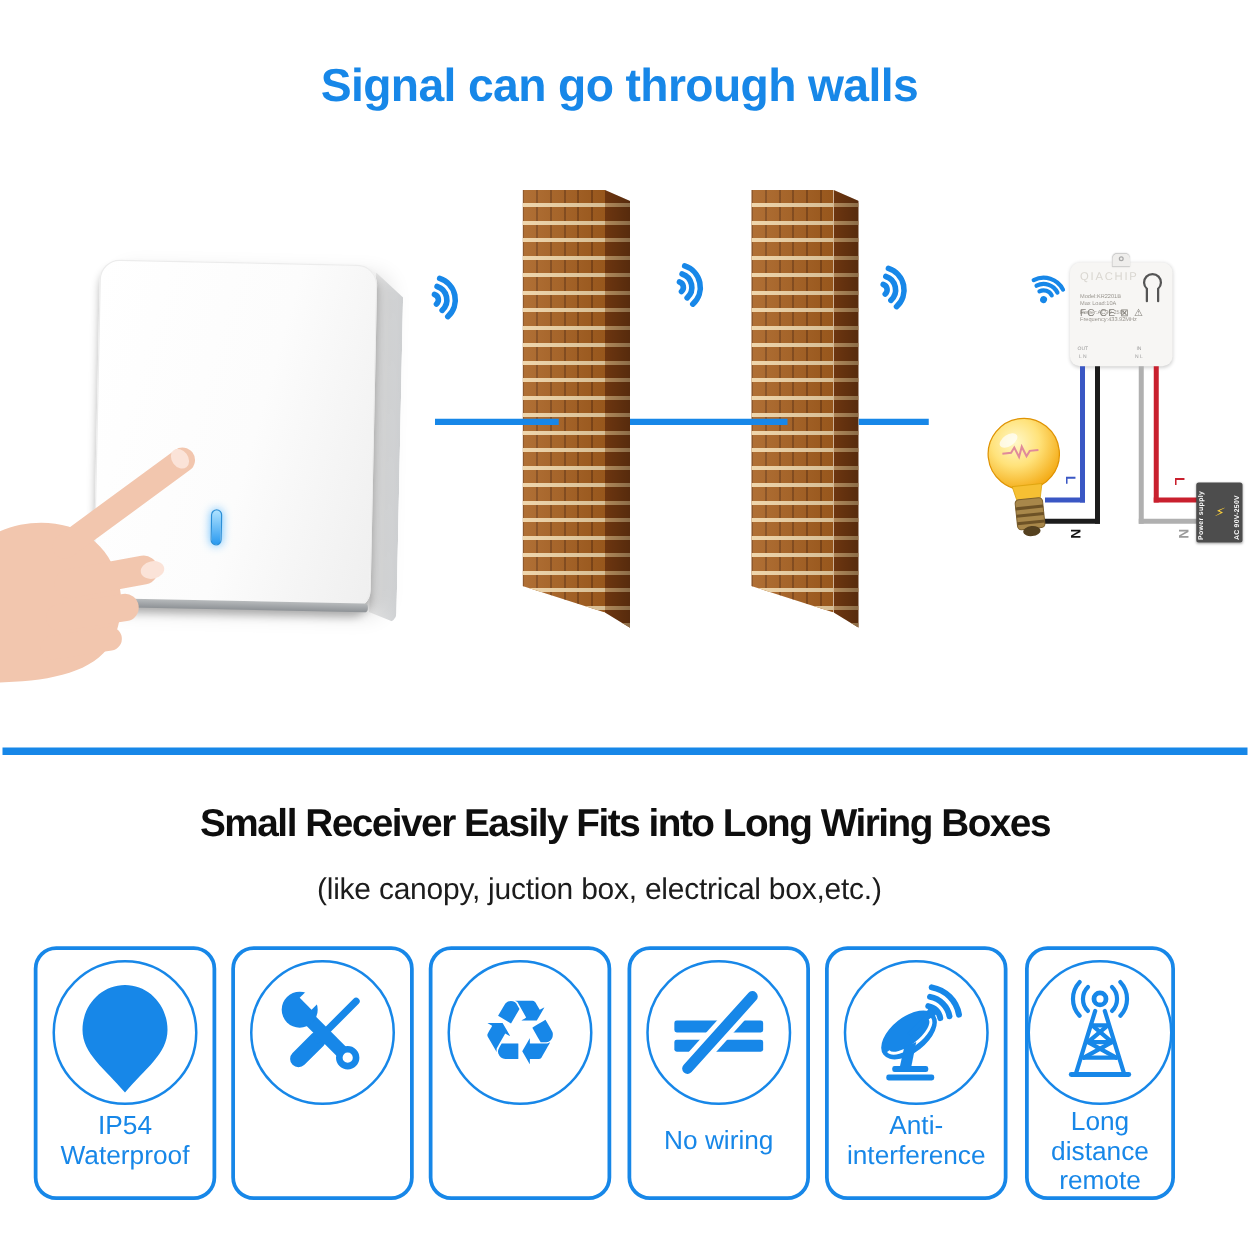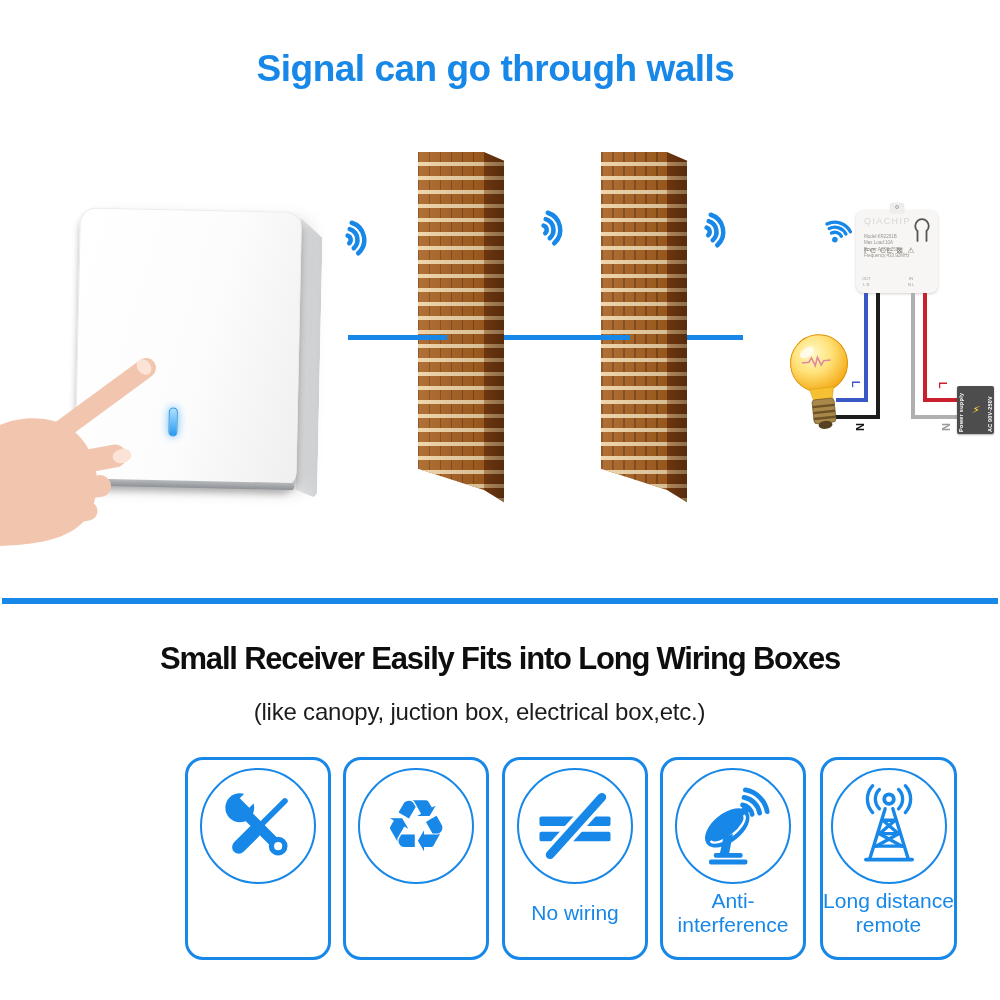--- a/index.html
+++ b/index.html
@@ -229,20 +229,29 @@
     <div class="psu-name">Power supply</div>
     <div class="psu-bolt">⚡</div>
     <div class="psu-rating">AC 90V-250V</div>
   </div>
 
   <div class="divider"></div>
 
   <div class="h2">Small Receiver Easily Fits into Long Wiring Boxes</div>
   <div class="sub">(like canopy, juction box, electrical box,etc.)</div>
 
+  <div class="card" style="left:27px">
+    <div class="ring">
+      <svg width="100" height="100" viewBox="0 0 100 100">
+        <path d="M50 12 C69 12 84 28 84 48 C84 67 66 79 50 98 C34 79 16 67 16 48 C16 28 31 12 50 12 Z" fill="currentColor"></path>
+      </svg>
+    </div>
+    <div class="feat-label">IP54
+Waterproof</div>
+  </div>
 
   <div class="card" style="left:185px">
     <div class="ring">
       <svg width="96" height="96" viewBox="0 0 100 100">
         <g stroke="currentColor" fill="none" stroke-linecap="round">
           <path d="M30 72 L46 56" stroke-width="14"></path>
           <path d="M46 56 L78 24" stroke-width="6"></path>
           <path d="M34 34 L68 68" stroke-width="11"></path>
         </g>
         <circle cx="71" cy="71" r="7" fill="#fff" stroke="currentColor" stroke-width="5.5"></circle>
@@ -288,21 +297,21 @@
       <svg width="96" height="96" viewBox="0 0 100 100">
         <rect x="13" y="40" width="74" height="10" rx="2" fill="currentColor"></rect>
         <rect x="13" y="56" width="74" height="10" rx="2" fill="currentColor"></rect>
         <path d="M24 80 L78 20" stroke="#fff" stroke-width="17"></path>
         <path d="M24 80 L78 20" stroke="currentColor" stroke-width="9" stroke-linecap="round"></path>
       </svg>
     </div>
     <div class="feat-label">No wiring</div>
   </div>
 
-  <div class="card" style="left:820px;width:137px">
+  <div class="card" style="left:820px;width:120px">
     <div class="ring">
       <svg width="96" height="96" viewBox="0 0 100 100">
         <g stroke="currentColor" fill="none" stroke-linecap="round">
           <circle cx="50" cy="22" r="5" stroke-width="4"></circle>
           <path d="M40 12 A14 14 0 0 0 40 32" stroke-width="3.5"></path>
           <path d="M33 8 A20.5 20.5 0 0 0 33 36" stroke-width="3.5"></path>
           <path d="M60 12 A14 14 0 0 1 60 32" stroke-width="3.5"></path>
           <path d="M67 8 A20.5 20.5 0 0 1 67 36" stroke-width="3.5"></path>
           <g stroke-width="3.5">
             <path d="M46 32 L30 84"></path>

